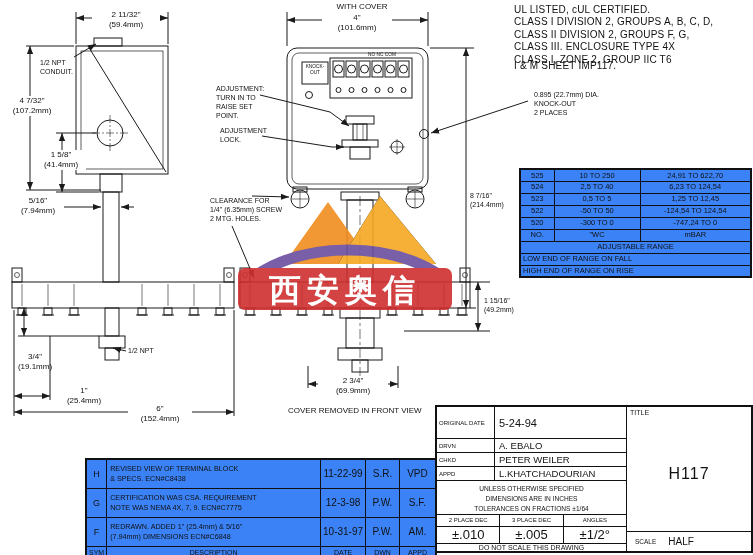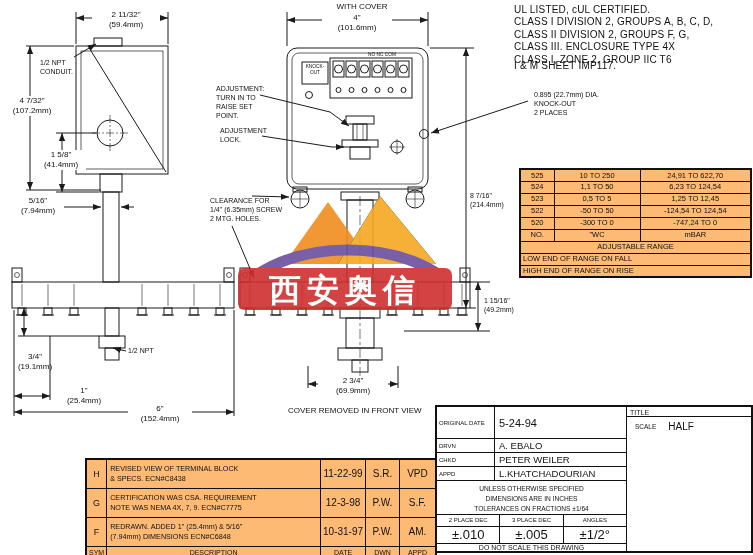--- a/index.html
+++ b/index.html
@@ -7,21 +7,21 @@
   #sheet{position:relative;width:753px;height:555px;background:#fff;overflow:hidden;
          font-family:"Liberation Sans",sans-serif;color:#111}
   #art{position:absolute;left:0;top:0}
   .lbl{position:absolute;white-space:pre-line;font-size:8px;line-height:1.22;color:#111}
   .c{text-align:center}
   .bg{background:#fff}
   .sm{font-size:7px;line-height:1.3}
   .tny{font-size:4.8px;line-height:1.15}
   .cert{font-size:10px;line-height:1.24;letter-spacing:.2px}
   
-  table{position:absolute;border-collapse:collapse;background:#fdba74}
+  table{position:absolute;border-collapse:collapse;background:#3b82f6}
   #range{left:519px;top:168px;width:233px;border:2px solid #111}
   #range td{border:1px solid #111;height:12px;font-size:7.5px;text-align:center;
             white-space:nowrap;line-height:1;padding:0 2px}
   #range td.left{text-align:left}
   #rev{left:85px;top:458px;width:352px;border:2px solid #111}
   #rev td{border:1px solid #111;font-size:10px;text-align:center;line-height:1;padding:0 2px}
   #rev td.rdesc{white-space:pre-line;text-align:left;font-size:7.2px;line-height:1.4;padding:4px 3px;height:22px}
   #rev td.rsym{font-size:9px;width:16px}
   #rev td.rhead{height:12px;font-size:7px}
   #rev td.rcap{height:14px;font-size:9.5px;letter-spacing:1.5px}
@@ -293,21 +293,21 @@
         <col>
       </colgroup>
     <tbody>
         <tr>
           <td>525</td>
           <td>10 TO 250</td>
           <td>24,91 TO 622,70</td>
         </tr>
     <tr>
           <td>524</td>
-          <td>1,1 TO 50</td>
+          <td>2,5 TO 40</td>
           <td>6,23 TO 124,54</td>
         </tr>
     <tr>
           <td>523</td>
           <td>0,5 TO 5</td>
           <td>1,25 TO 12,45</td>
         </tr>
     <tr>
           <td>522</td>
           <td>-50 TO 50</td>
@@ -363,20 +363,21 @@
       </div>
       <div class="tb-tolv">
         <div>±.010</div>
         <div>±.005</div>
         <div>±1/2°</div>
       </div>
       <div class="tb-noscale">DO NOT SCALE THIS DRAWING</div>
     </div>
     <div class="tb-right">
       <div class="tb-titlelab">TITLE</div>
+      <div class="tb-num">H117</div>
       <div class="tb-scale">
         <span class="s1">SCALE</span>
         <span class="s2">HALF</span>
       </div>
     </div>
   </div>
 
   <table id="rev">
     <colgroup>
         <col style="width:16px">

